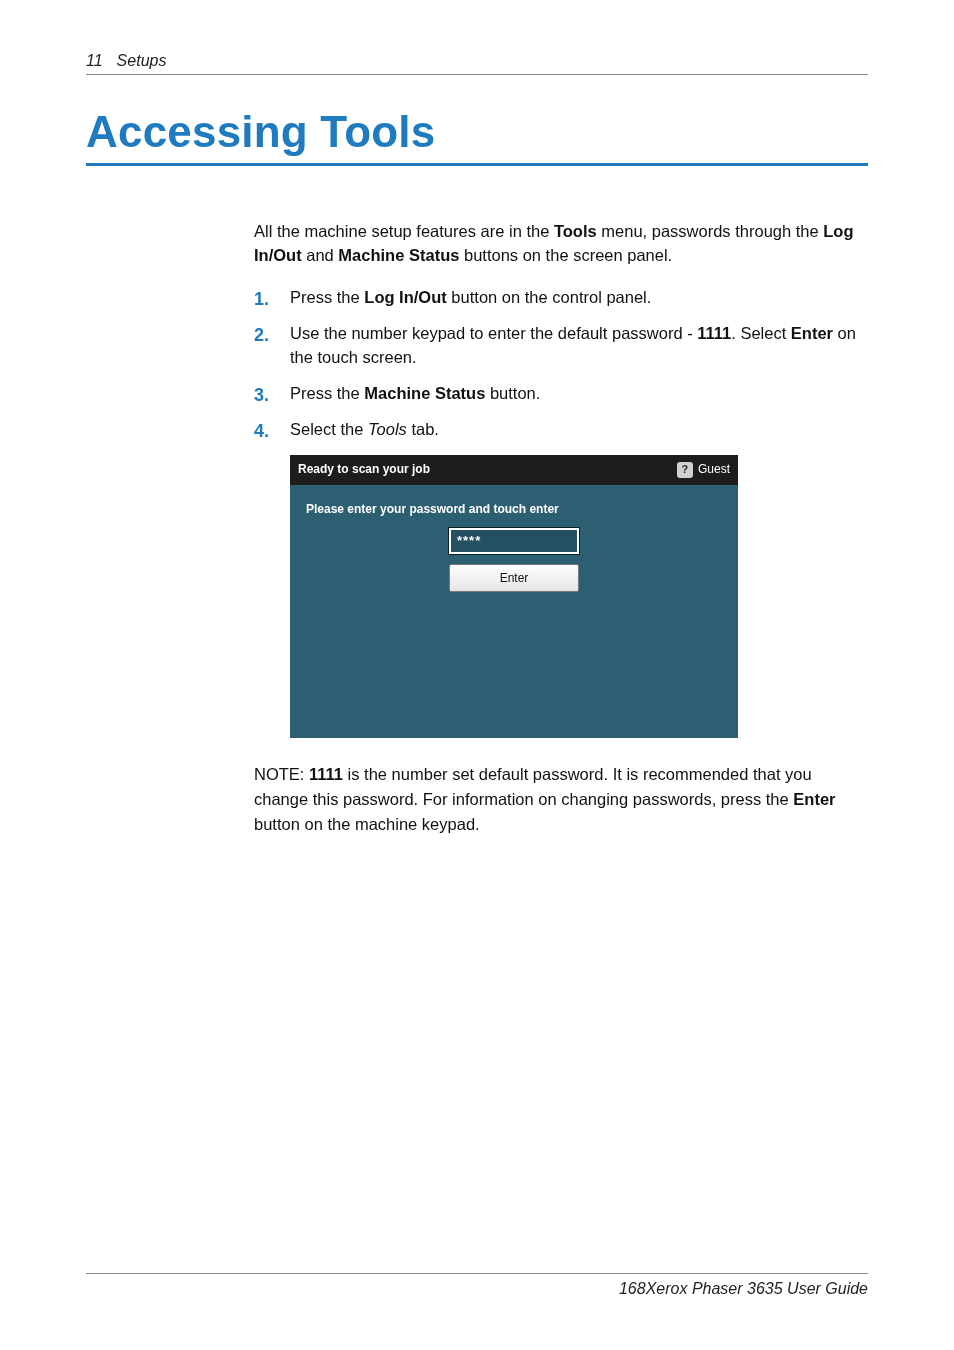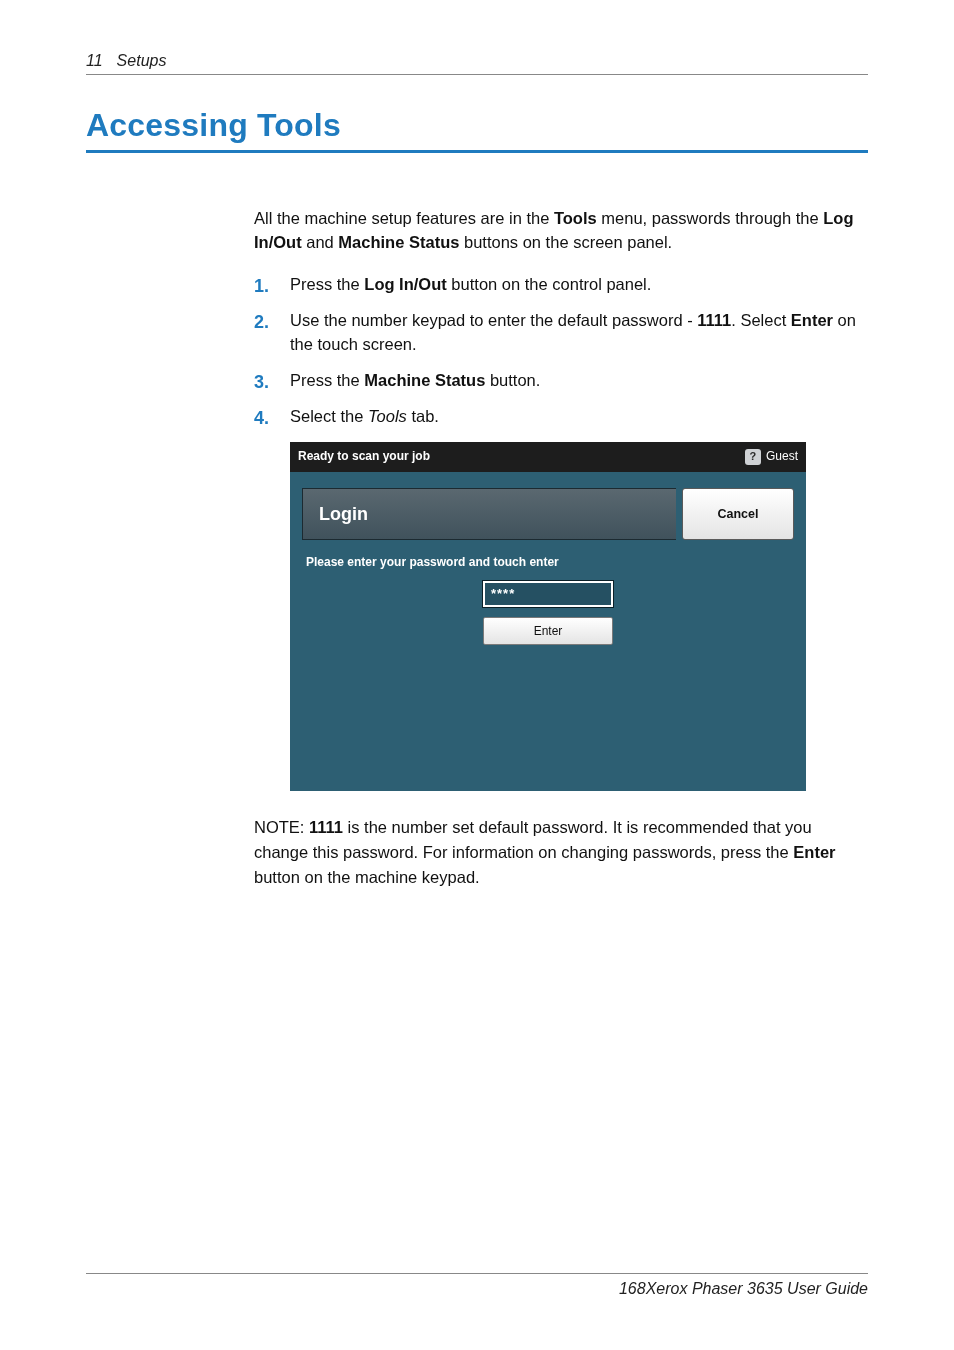--- a/index.html
+++ b/index.html
@@ -20,21 +20,21 @@
       font-style: italic;
       font-size: 16px;
       color: #222;
       padding-bottom: 4px;
       border-bottom: 1px solid #888;
       margin-bottom: 32px;
     }
     .header-num { margin-right: 14px; }
     .section-title {
       color: #1f7bbf;
-      font-size: 32px;
+      font-size: 44px;
       font-weight: 600;
       padding-bottom: 6px;
       border-bottom: 3px solid #1f7bbf;
       margin-bottom: 54px;
       letter-spacing: 0.2px;
     }
     .content {
       margin-left: 168px;
       font-size: 16.5px;
       line-height: 1.45;
@@ -62,21 +62,21 @@
       font-weight: 700;
       font-size: 18px;
     }
     em.ital { font-style: italic; font-weight: 400; }
     .note { margin-top: 24px; line-height: 1.5; }
     .note .notelabel { font-weight: 400; }
 
     
     .shot {
       margin-left: 36px;
-      width: 516px;
+      width: 448px;
       border: 0;
     }
     .shot-top {
       background: #1d1d1d;
       color: #fff;
       display: flex;
       justify-content: space-between;
       align-items: center;
       font-size: 12px;
       padding: 6px 8px;
@@ -220,24 +220,20 @@
 
     <div class="shot">
       <div class="shot-top">
         <span>Ready to scan your job</span>
         <span class="guest-badge">
           <span class="guest-icon">?</span>
           <span>Guest</span>
         </span>
       </div>
       <div class="shot-body">
-        <div class="login-bar">
-          <div class="login-title">Login</div>
-          <div class="cancel-btn">Cancel</div>
-        </div>
         <div class="prompt">Please enter your password and touch enter</div>
         <div class="center-stack">
           <div class="pw-field">****</div>
           <div class="enter-btn">Enter</div>
         </div>
         <div class="spacer"></div>
       </div>
     </div>
 
     <p class="note">

